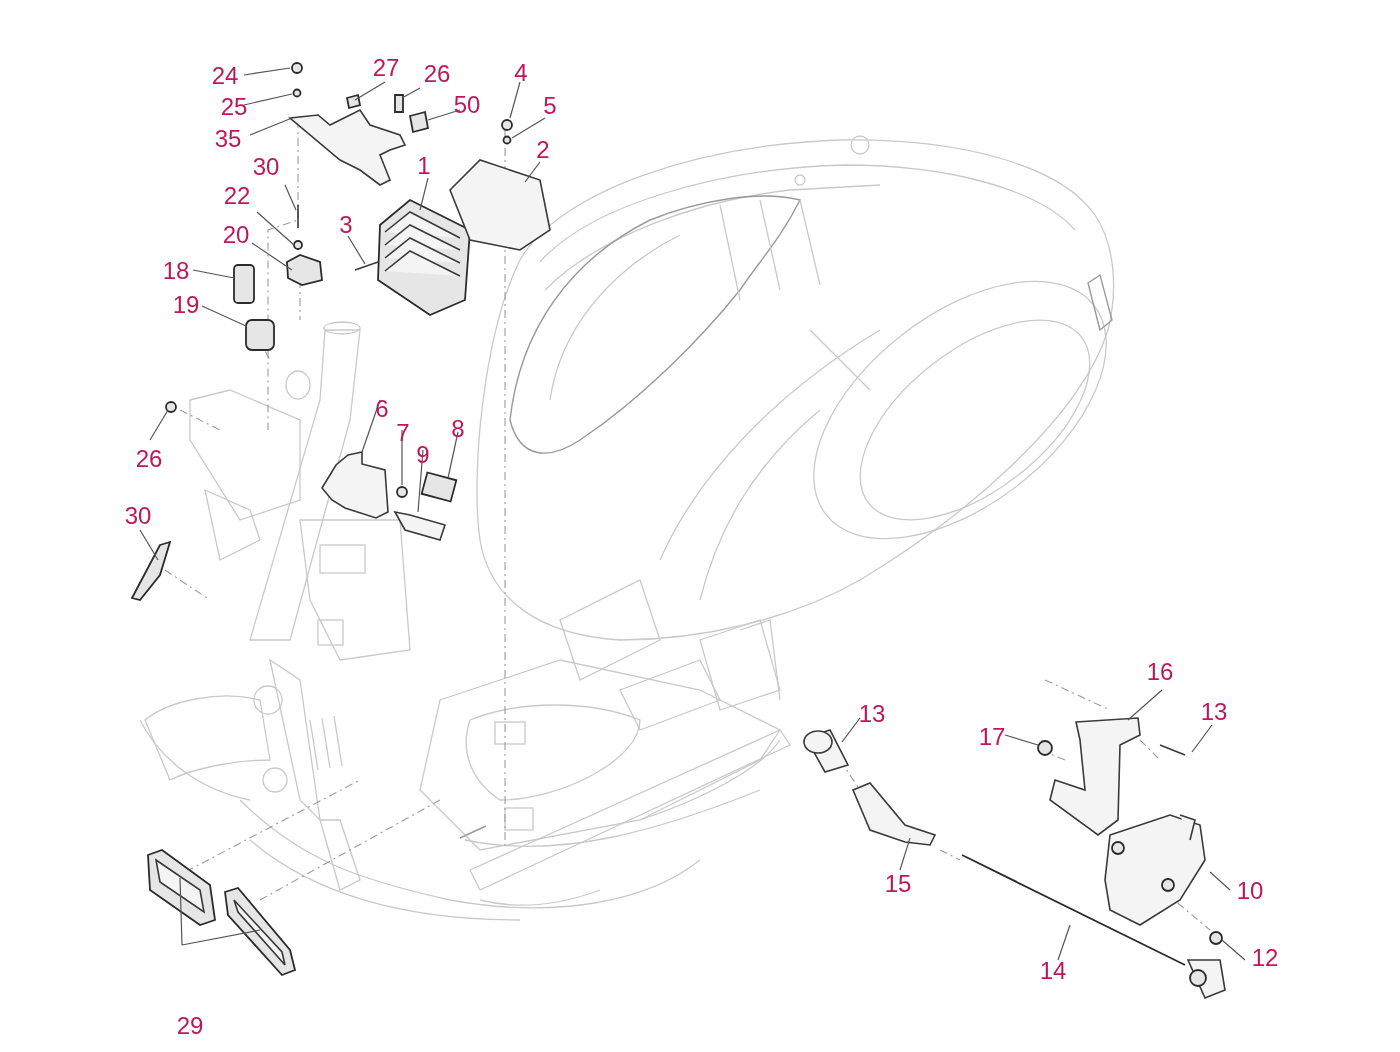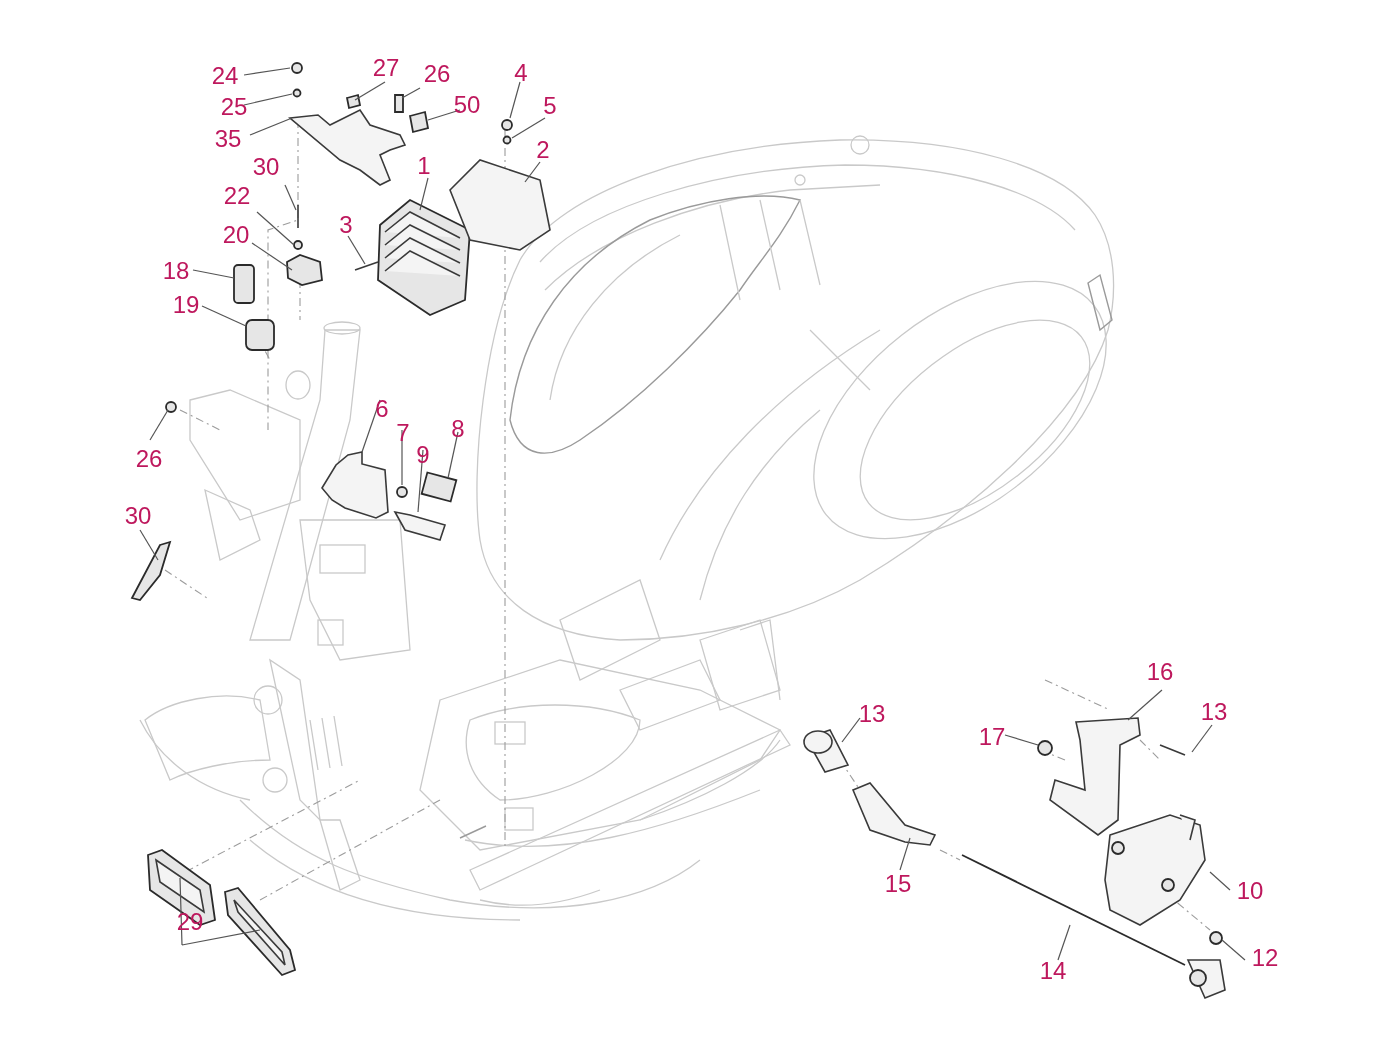--- a/index.html
+++ b/index.html
@@ -199,21 +199,21 @@
 <div class="lbl" style="left:236px;top:235px;">20</div>
 <div class="lbl" style="left:346px;top:225px;">3</div>
 <div class="lbl" style="left:176px;top:271px;">18</div>
 <div class="lbl" style="left:186px;top:305px;">19</div>
 <div class="lbl" style="left:149px;top:459px;">26</div>
 <div class="lbl" style="left:382px;top:409px;">6</div>
 <div class="lbl" style="left:403px;top:433px;">7</div>
 <div class="lbl" style="left:423px;top:455px;">9</div>
 <div class="lbl" style="left:458px;top:429px;">8</div>
 <div class="lbl" style="left:138px;top:516px;">30</div>
-<div class="lbl" style="left:190px;top:922px;">29</div>
+<div class="lbl" style="left:190px;top:1026px;">29</div>
 <div class="lbl" style="left:872px;top:714px;">13</div>
 <div class="lbl" style="left:898px;top:884px;">15</div>
 <div class="lbl" style="left:992px;top:737px;">17</div>
 <div class="lbl" style="left:1160px;top:672px;">16</div>
 <div class="lbl" style="left:1214px;top:712px;">13</div>
 <div class="lbl" style="left:1250px;top:891px;">10</div>
 <div class="lbl" style="left:1265px;top:958px;">12</div>
 <div class="lbl" style="left:1053px;top:971px;">14</div>
 
 </body></html>

